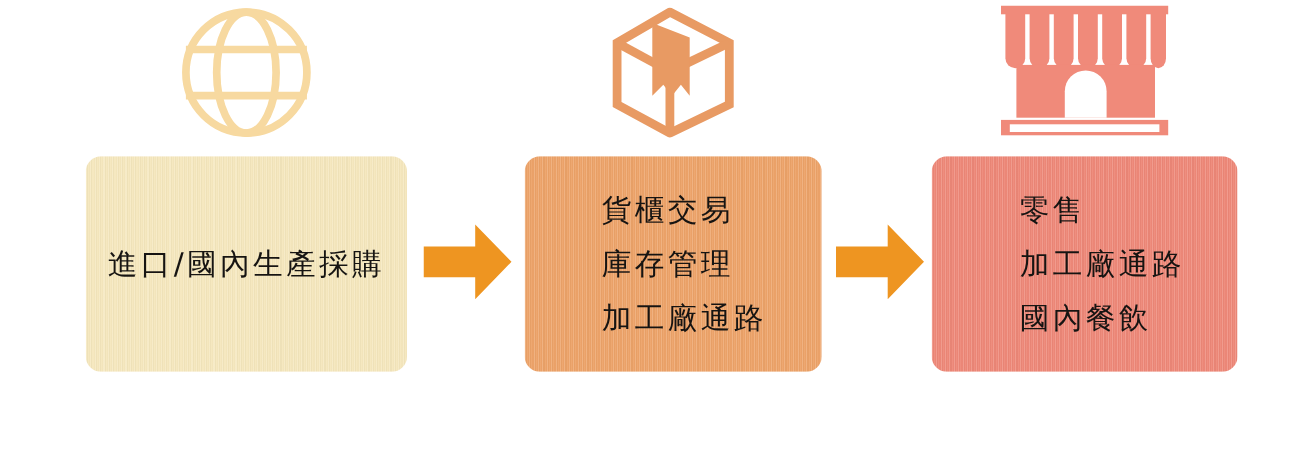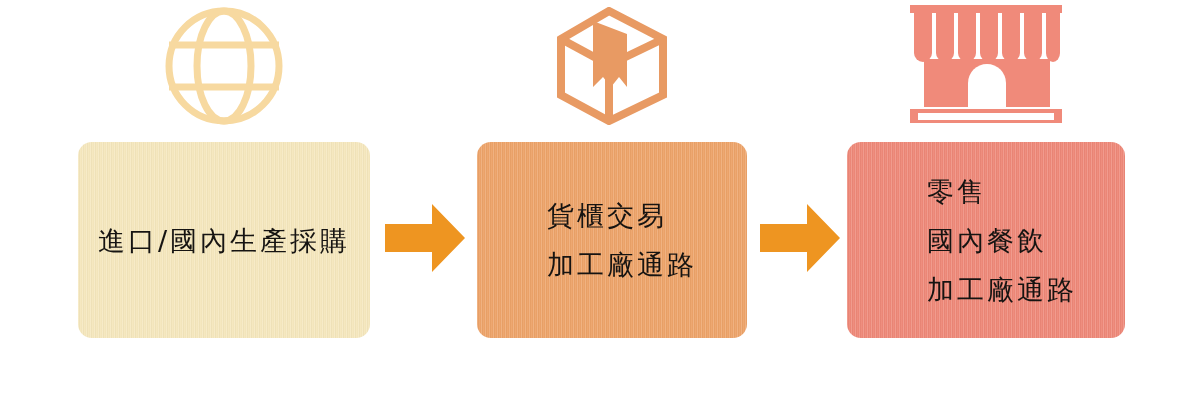--- a/index.html
+++ b/index.html
@@ -149,20 +149,21 @@
           <line x1="8" y1="32" x2="56" y2="58"></line>
           <line x1="110" y1="32" x2="56" y2="58"></line>
           <line x1="56" y1="58" x2="56" y2="114"></line>
         </g>
         <path d="M40,14 L40,80 L50,70 L58,80 L66,70 L74,80 L74,27 Z" fill="#e89a63"></path>
       </svg>
     </div>
 
     <div class="stage-box">
       <div class="box-line">貨櫃交易</div>
+      <div class="box-line">庫存管理</div>
       <div class="box-line">加工廠通路</div>
     </div>
   </div>
 
   <div class="flow-arrow" id="arrow-logistics-to-channels">
     <svg width="82" height="72" viewBox="0 0 82 72" aria-hidden="true">
       <polygon points="0,22 47,22 47,2 80,36 47,70 47,50 0,50" fill="#ee9521"></polygon>
     </svg>
   </div>
 
@@ -187,18 +188,18 @@
           <rect x="4" y="104" width="152" height="14"></rect>
         </g>
 
         <path d="M62,102 L62,78 a19,19 0 0 1 38,0 L100,102 Z" fill="#ffffff"></path>
         <rect x="12" y="108" width="136" height="7" fill="#ffffff"></rect>
       </svg>
     </div>
 
     <div class="stage-box">
       <div class="box-line">零售</div>
+      <div class="box-line">加工廠通路</div>
       <div class="box-line">國內餐飲</div>
-      <div class="box-line">加工廠通路</div>
     </div>
   </div>
 
 </div>
 
 </body></html>

